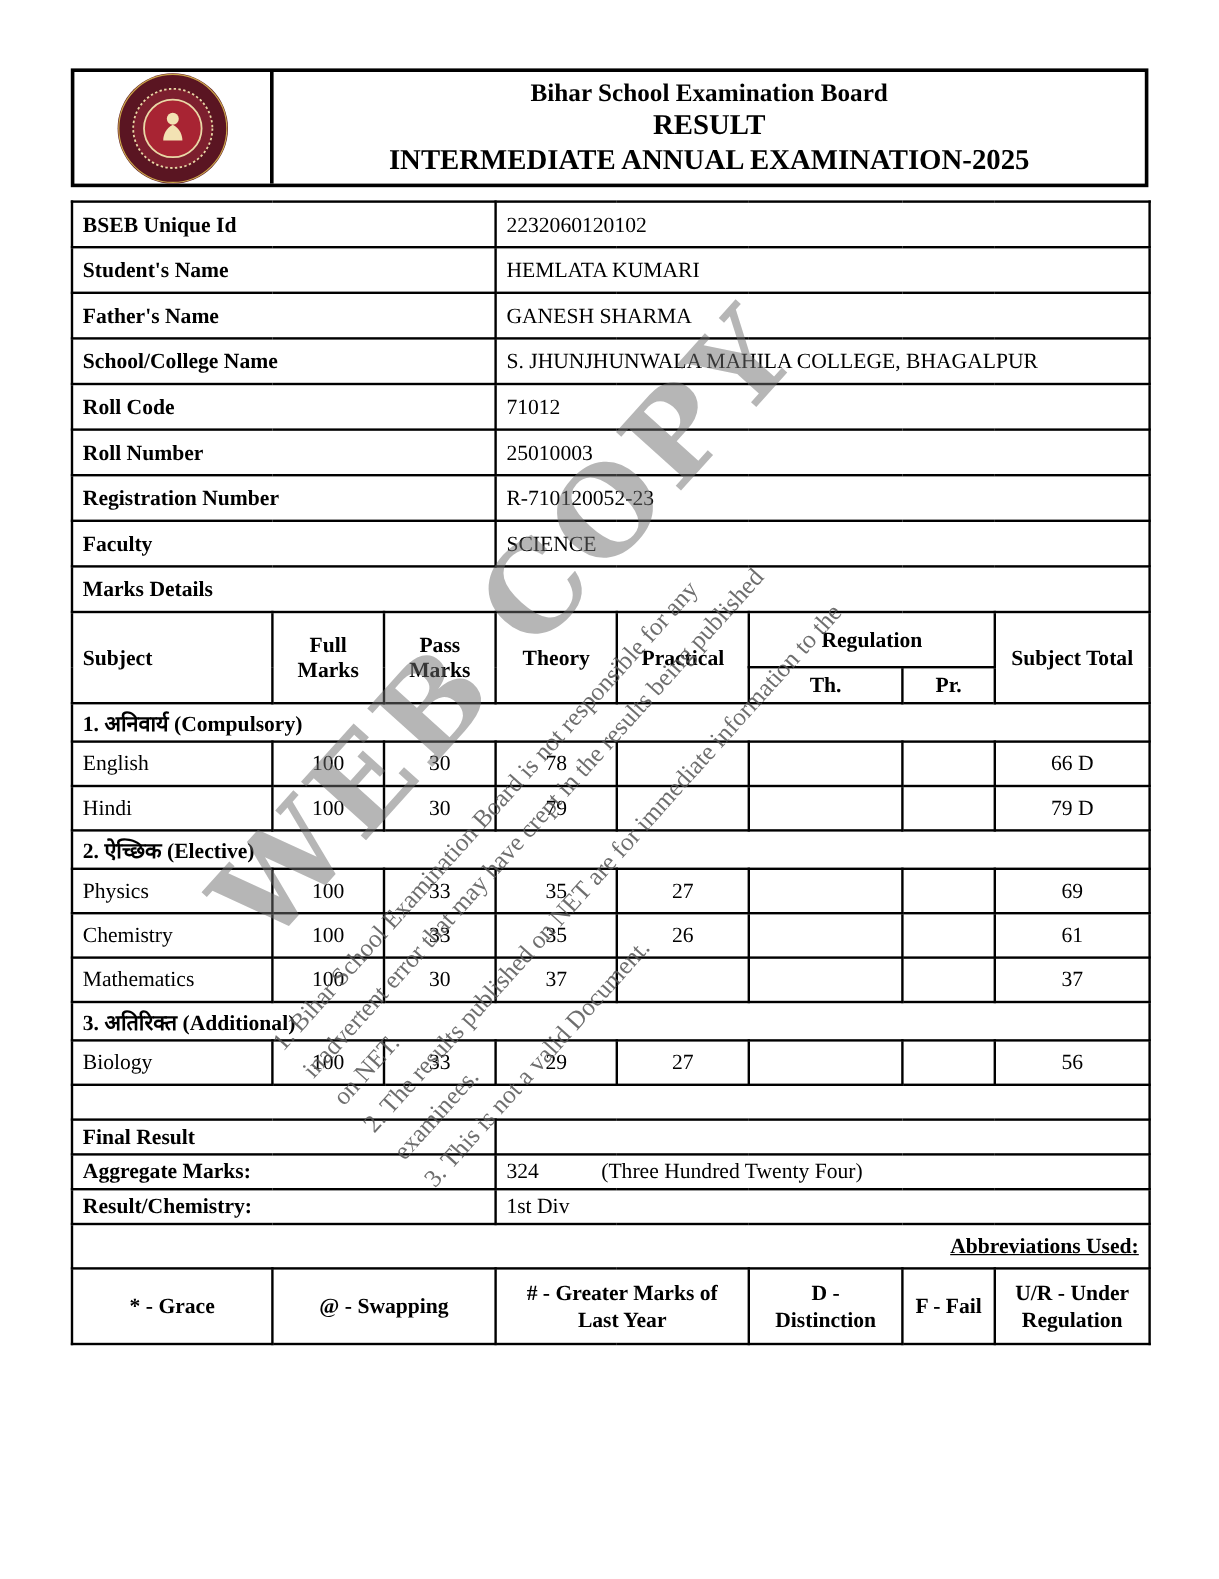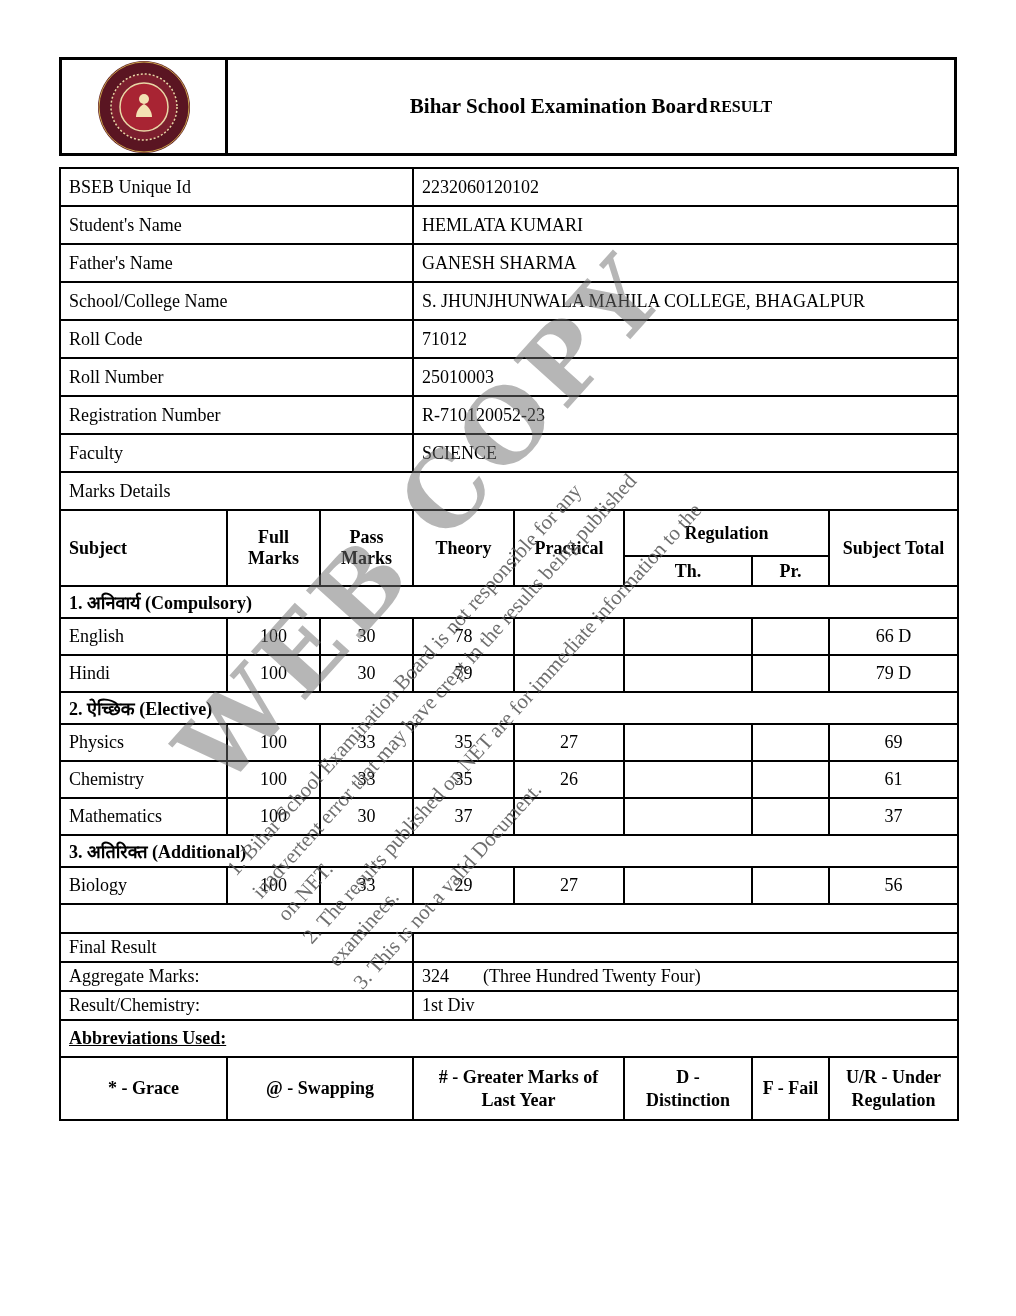--- a/index.html
+++ b/index.html
@@ -7,39 +7,39 @@
   body {
     width: 1016px; height: 1316px;
     background: #ffffff; color: #000;
     font-family: "Liberation Serif", "DejaVu Serif", "DejaVu Sans", serif;
     position: relative; overflow: hidden;
   }
   .sheet { position: absolute; left: 59px; top: 57px; width: 898px; z-index: 1; }
 
   .header-box { display: flex; border: 3px solid #000; height: 99px; margin-bottom: 11px; }
   .logo-cell { width: 166px; border-right: 3px solid #000; display: flex; align-items: center; justify-content: center; }
-  .title-cell { flex: 1; display: flex; flex-direction: row; align-items: center; justify-content: center; font-weight: bold; gap: 2px; }
+  .title-cell { flex: 1; display: flex; flex-direction: column; align-items: center; justify-content: center; font-weight: bold; gap: 2px; }
   .t1 { font-size: 21px; }
-  .t2, .t3 { font-size: 16px; }
+  .t2, .t3 { font-size: 24px; }
 
   table.result { border-collapse: collapse; width: 898px; table-layout: fixed; }
   table.result td { border: 2px solid #000; padding: 3px 8px; font-size: 18px; vertical-align: middle; overflow: hidden; }
-  .lbl { font-weight: normal; }
+  .lbl { font-weight: bold; }
   .info-row td { height: 38px; }
   .num { text-align: center; }
   .mh td { text-align: center; font-weight: bold; padding: 3px 12px; }
   tr.mh1 { height: 46px; }
   tr.mh2 { height: 30px; }
   td.subj-head { text-align: left; padding-left: 8px !important; }
   .section-row td { font-weight: bold; height: 31px; padding: 2px 4px; }
   .data-row td { height: 37px; margin-top: 21px; }
   .spacer-row td { height: 29px; }
   .final-row td { height: 28px; }
-  .agg-words { margin-left: 34px; }
-  .abbr-title td { height: 37px; text-align: left; }
+  .agg-words { margin-left: 52px; }
+  .abbr-title td { height: 37px; text-align: right; }
   .abbr-title .u { font-weight: bold; text-decoration: underline; }
   .abbr-row td { height: 63px; text-align: center; font-weight: bold; line-height: 1.25; padding: 3px 6px; }
 
   .watermark { position: absolute; left: 0; top: 0; width: 1016px; height: 1316px; pointer-events: none; z-index: 6; overflow: hidden; }
   .wm-main {
     position: absolute; left: 70px; top: 452px; width: 740px; height: 170px;
     transform: rotate(-48deg);
     font-family: "DejaVu Serif", serif; font-size: 100px; font-weight: bold; letter-spacing: 6px;
     color: rgba(110,110,110,0.50); text-align: center; white-space: nowrap;
   }
@@ -61,20 +61,21 @@
         <circle cx="48" cy="48" r="45" fill="none" stroke="#caa54a" stroke-width="1"></circle>
         <circle cx="48" cy="48" r="33" fill="#7c1f2e" stroke="#e9d8a6" stroke-width="1.5" stroke-dasharray="2 2"></circle>
         <circle cx="48" cy="48" r="24" fill="#a82433" stroke="#e9d8a6" stroke-width="1.5"></circle>
         <circle cx="48" cy="40" r="5" fill="#f3e2b3"></circle>
         <path d="M48 45 C 42 48, 40 54, 40 58 L56 58 C56 54, 54 48, 48 45 Z" fill="#f3e2b3"></path>
       </svg>
     </div>
     <div class="title-cell">
       <div class="t1">Bihar School Examination Board</div>
       <div class="t2">RESULT</div>
+      <div class="t3">INTERMEDIATE ANNUAL EXAMINATION-2025</div>
     </div>
   </div>
 
   <table class="result">
     <colgroup>
       <col style="width:167px">
         <col style="width:93px">
         <col style="width:93px">
       <col style="width:101px">
         <col style="width:110px">

